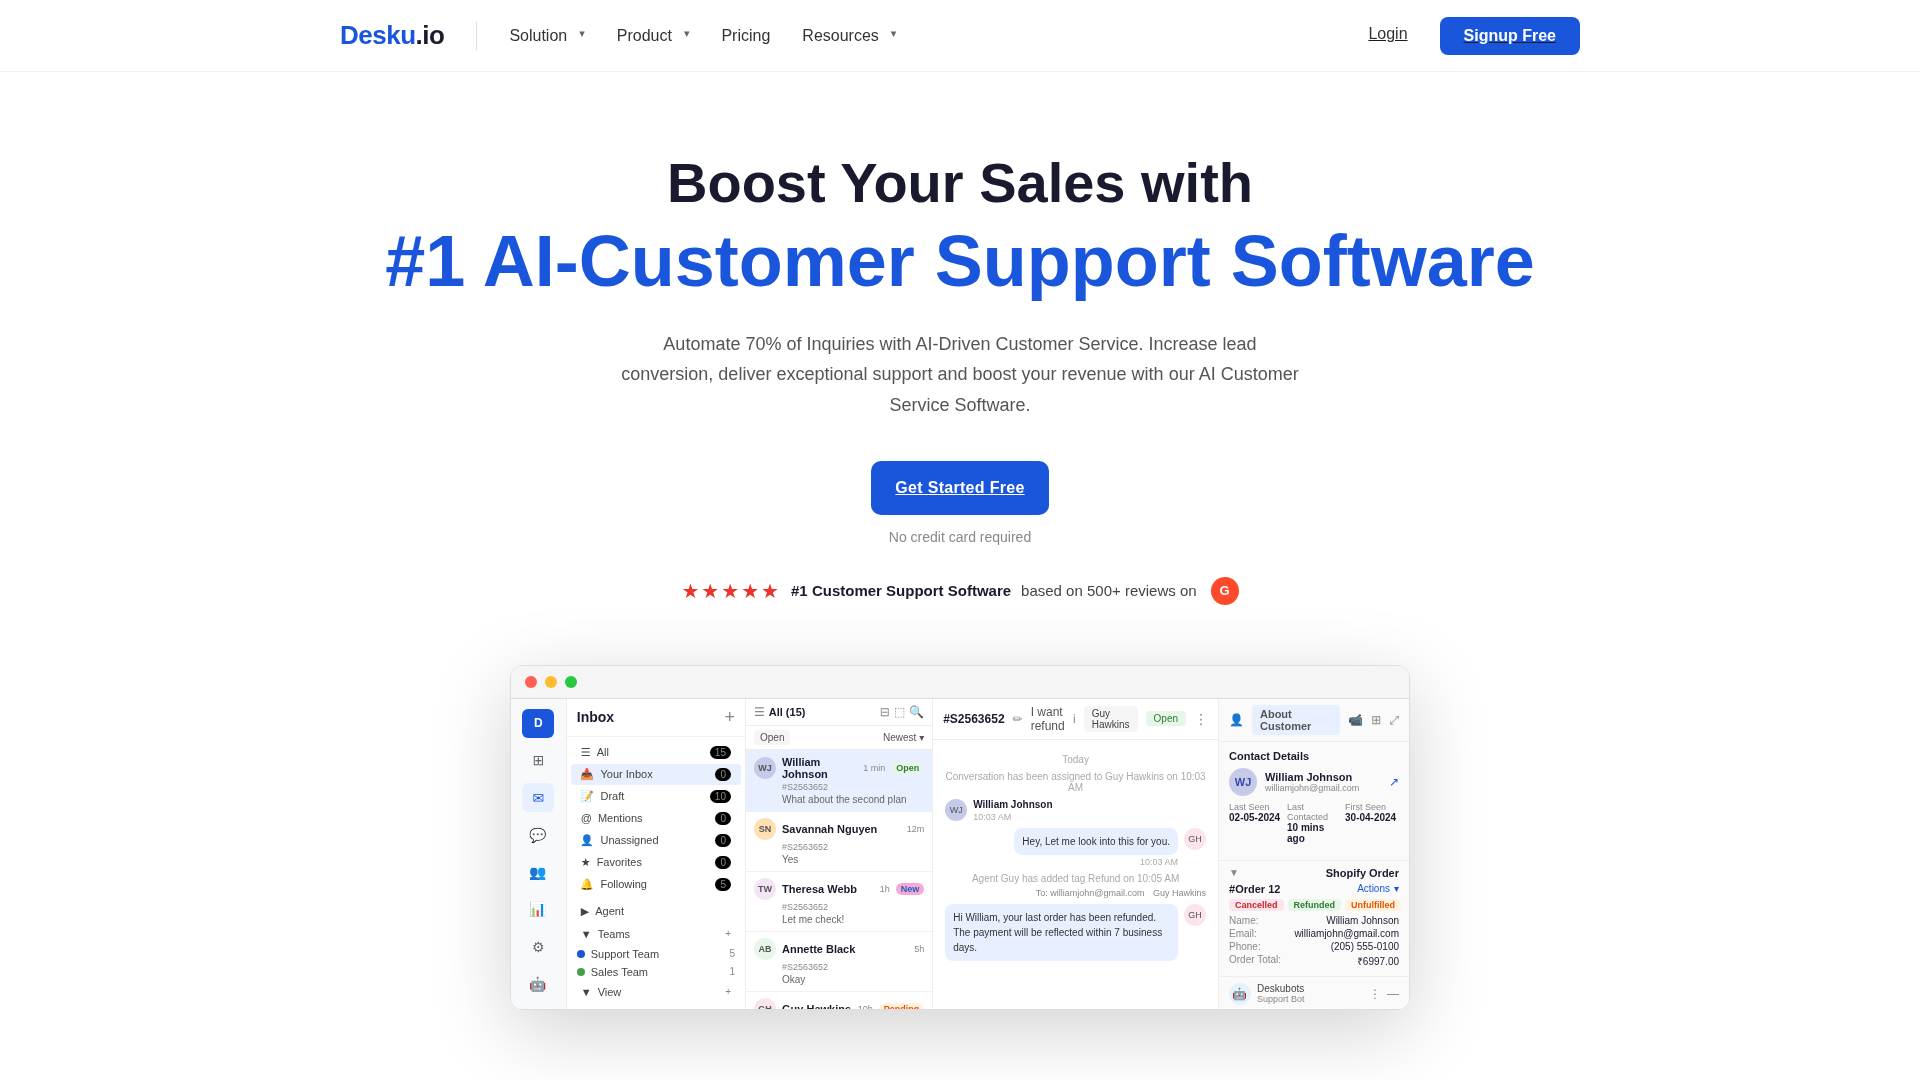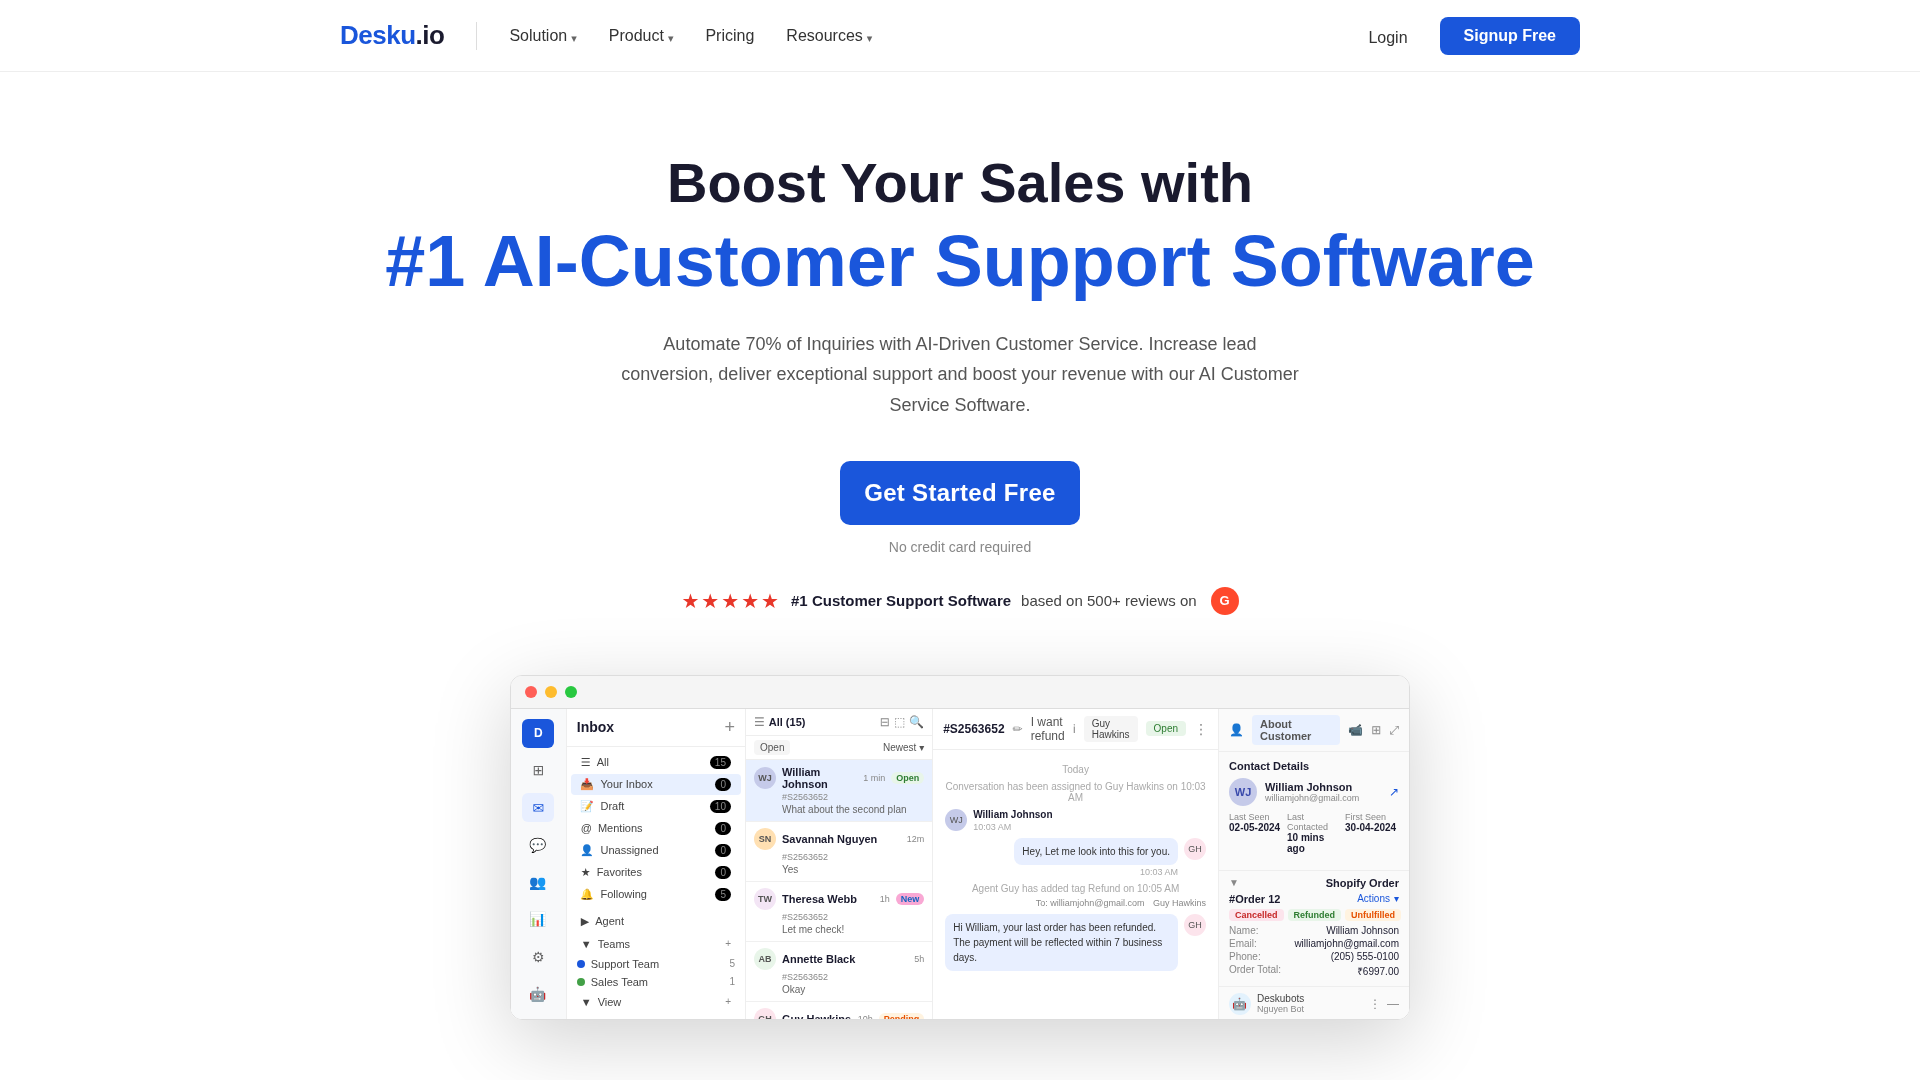--- a/index.html
+++ b/index.html
@@ -9,32 +9,32 @@
     .navbar {
       display: flex; align-items: center; justify-content: space-between;
       padding: 0 340px; height: 72px; border-bottom: 1px solid #eee;
       position: sticky; top: 0; background: #fff; z-index: 100;
     }
     .navbar-left { display: flex; align-items: center; gap: 32px; }
     .logo { font-size: 26px; font-weight: 700; color: #1a56db; letter-spacing: -0.5px; }
     .logo span { color: #1a1a2e; }
     .nav-divider { width: 1px; height: 28px; background: #ddd; }
     .nav-links { display: flex; align-items: center; gap: 32px; }
-    .nav-item { display: flex; align-items: flex-end; gap: 4px; font-size: 16px; color: #333; cursor: pointer; font-weight: 500; }
+    .nav-item { display: flex; align-items: flex-start; gap: 12px; font-size: 16px; color: #333; cursor: pointer; font-weight: 500; }
     .chevron { font-size: 11px; color: #666; }
-    .navbar-right { display: flex; align-items: flex-end; gap: 16px; }
+    .navbar-right { display: flex; align-items: flex-start; gap: 16px; text-decoration: underline; }
     .btn-login { font-size: 16px; color: #333; font-weight: 500; cursor: pointer; padding: 8px 16px; }
     .btn-signup { background: #1a56db; color: #fff; font-size: 16px; font-weight: 600; padding: 10px 24px; border-radius: 8px; cursor: pointer; border: none; }
 
     
     .hero { display: flex; flex-direction: column; align-items: center; padding: 80px 200px 40px; text-align: center; }
     .hero-title-black { font-size: 56px; font-weight: 800; color: #1a1a2e; line-height: 1.1; margin-bottom: 8px; }
     .hero-title-blue { font-size: 72px; font-weight: 800; color: #1a56db; line-height: 1.1; margin-bottom: 28px; }
     .hero-subtitle { font-size: 18px; color: #555; max-width: 680px; line-height: 1.7; margin-bottom: 40px; }
-    .btn-cta { background: #1a56db; color: #fff; font-size: 24px; font-weight: 700; padding: 18px 24px; border-radius: 10px; cursor: pointer; border: none; margin-bottom: 14px; letter-spacing: 0.3px; }
+    .btn-cta { background: #1a56db; color: #fff; font-size: 16px; font-weight: 700; padding: 18px 24px; border-radius: 10px; cursor: pointer; border: none; margin-bottom: 14px; letter-spacing: 0.3px; text-decoration: underline; }
     .no-credit { font-size: 14px; color: #888; margin-bottom: 32px; }
     .review-row { display: flex; align-items: center; gap: 10px; font-size: 15px; color: #444; }
     .stars { color: #e8372a; font-size: 20px; letter-spacing: 2px; }
     .review-bold { font-weight: 700; color: #1a1a2e; }
     .g2-badge { display: inline-flex; align-items: center; justify-content: center; width: 28px; height: 28px; border-radius: 50%; background: #ff492c; color: #fff; font-size: 13px; font-weight: 800; margin-left: 4px; }
 
     
     .browser-wrap { width: 900px; margin: 20px auto 0; border-radius: 12px; overflow: hidden; box-shadow: 0 20px 80px rgba(0,0,0,0.18); border: 1px solid #ddd; }
     .browser-bar { background: #f5f5f5; padding: 10px 14px; display: flex; align-items: center; gap: 8px; border-bottom: 1px solid #ddd; }
     .dot { width: 12px; height: 12px; border-radius: 50%; }
@@ -490,21 +490,21 @@
             <div class="order-detail-row">
               <span class="detail-label">Order Total:</span>
               <span class="detail-val">₹6997.00</span>
             </div>
           </div>
         </div>
         <div class="bot-row">
           <div class="bot-avatar">🤖</div>
           <div>
             <div class="bot-info">Deskubots</div>
-            <div class="bot-sub">Nguyen Bot</div>
+            <div class="bot-sub">Support Bot</div>
           </div>
           <span style="margin-left:auto;font-size:12px;color:#888;cursor:pointer;">⋮</span>
           <span style="font-size:12px;color:#888;cursor:pointer;">—</span>
         </div>
       </div>
     </div>
   </div>
 </div>
 
 </body></html>

